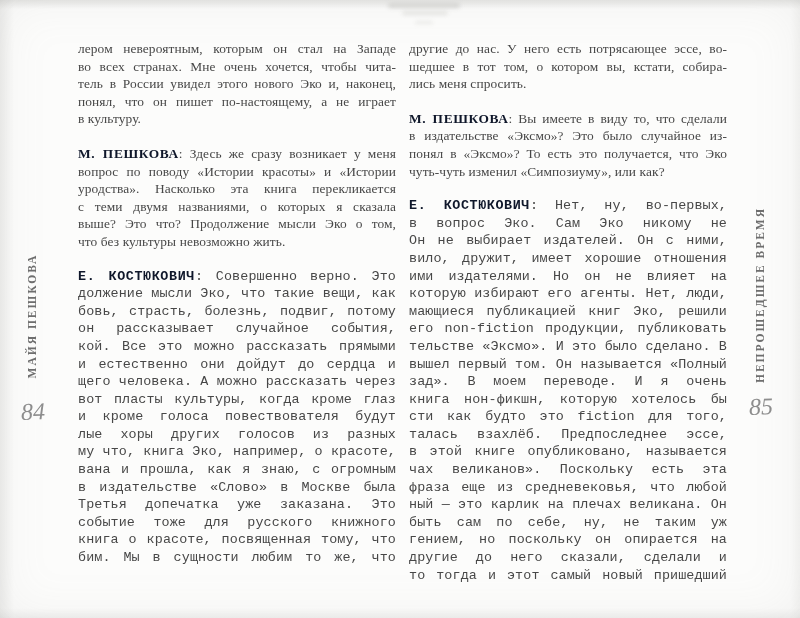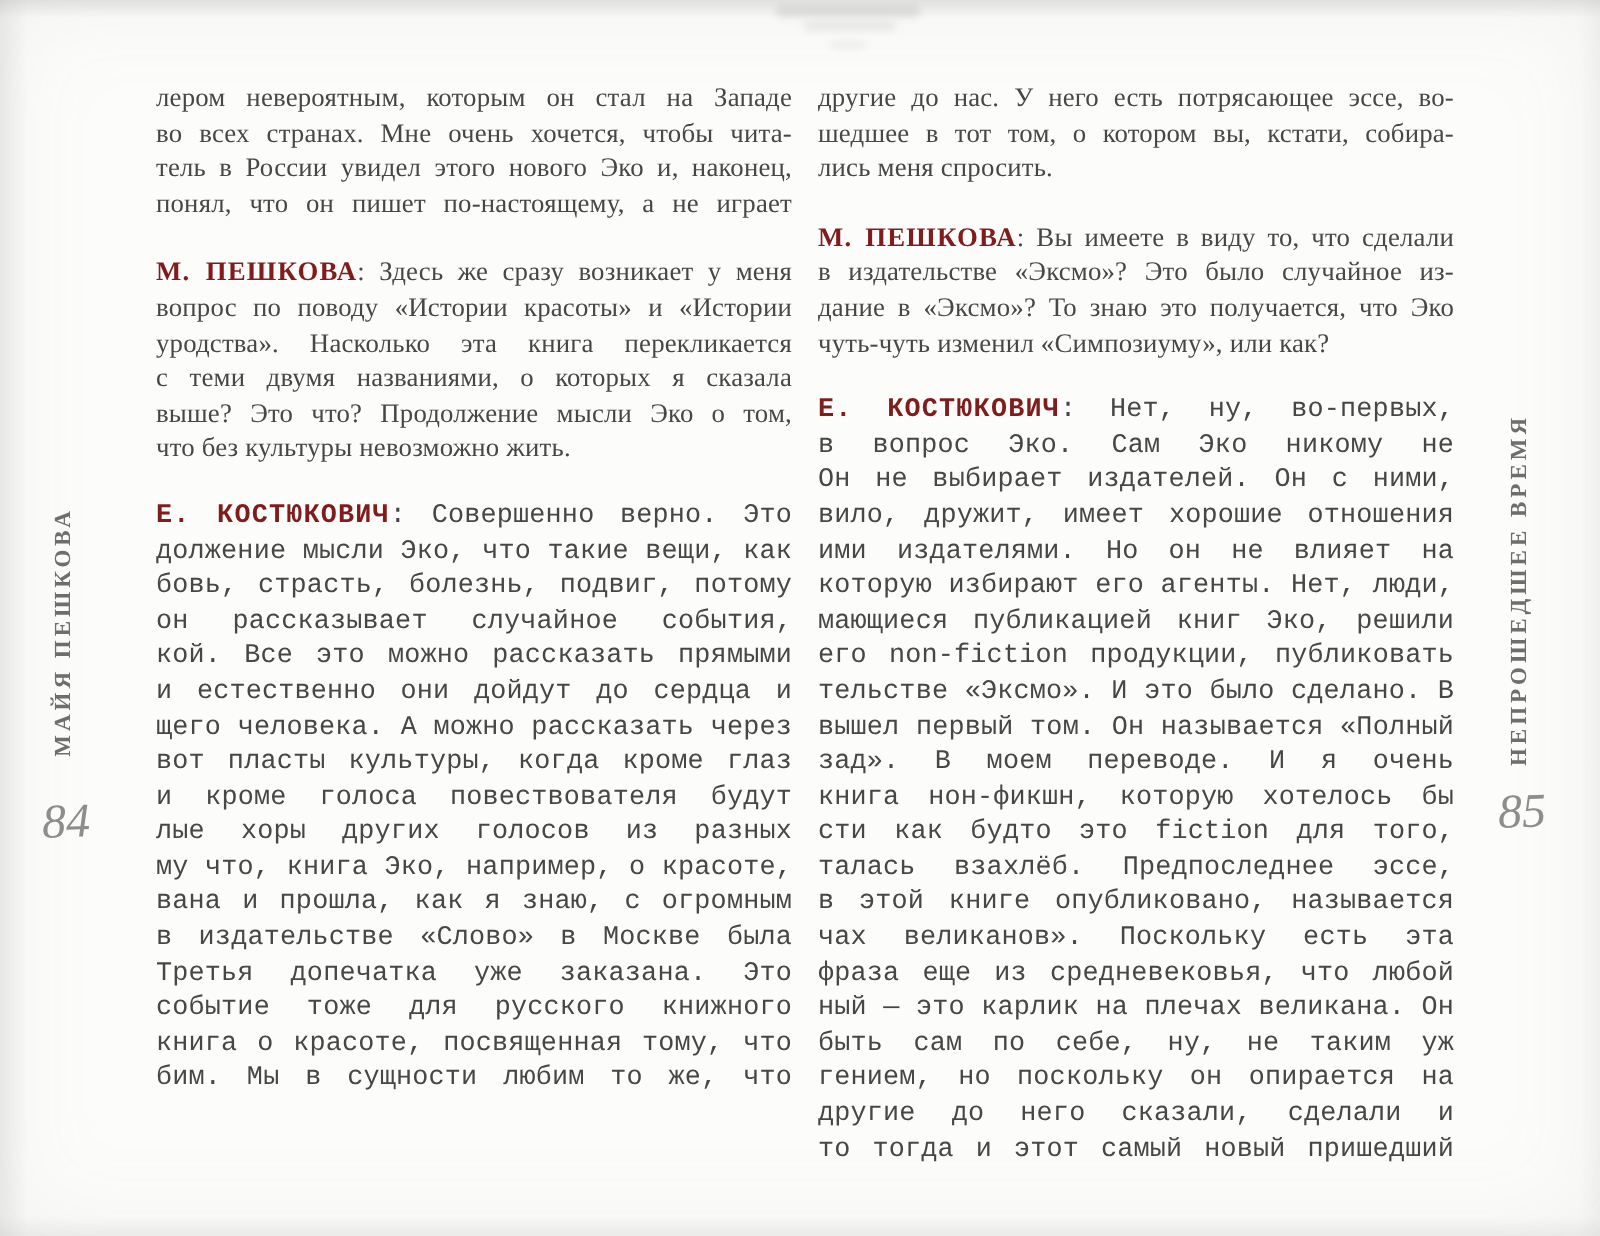--- a/index.html
+++ b/index.html
@@ -32,21 +32,21 @@
   }
   .left-col{left:78px;}
   .right-col{left:409px;}
   .paragraph{margin:0 0 17px 0;}
   .paragraph:last-child{margin-bottom:0;font-family:Liberation Mono, monospace;}
   .line{
     text-align:justify;text-align-last:justify;
     height:17.6px;overflow:hidden;
   }
   .line.flush{text-align-last:left;}
-  .speaker{font-weight:bold;letter-spacing:0.6px;color:#7f1d1d;}
+  .speaker{font-weight:bold;letter-spacing:0.6px;color:#0f172a;}
 
   .margin-title{
     position:absolute;color:#6e6e6e;
     font-size:11.5px;font-weight:bold;letter-spacing:2px;
     white-space:nowrap;
     transform:translate(-50%,-50%) rotate(-90deg);
   }
   .margin-title.left{left:32px;top:316px;}
   .margin-title.right{left:760px;top:295px;}
 
@@ -68,20 +68,21 @@
 
   <div class="margin-title left">МАЙЯ ПЕШКОВА</div>
   <div class="page-number left">84</div>
 
   <div class="text-col left-col">
       <div class="paragraph">
         <div class="line">лером невероятным, которым он стал на Западе</div>
         <div class="line">во всех странах. Мне очень хочется, чтобы чита-</div>
         <div class="line">тель в России увидел этого нового Эко и, наконец,</div>
         <div class="line">понял, что он пишет по-настоящему, а не играет</div>
+        <div class="line flush">в культуру.</div>
       </div>
       <div class="paragraph">
         <div class="line"><span class="speaker">М. ПЕШКОВА</span>: Здесь же сразу возникает у меня</div>
         <div class="line">вопрос по поводу «Истории красоты» и «Истории</div>
         <div class="line">уродства». Насколько эта книга перекликается</div>
         <div class="line">с теми двумя названиями, о которых я сказала</div>
         <div class="line">выше? Это что? Продолжение мысли Эко о том,</div>
         <div class="line flush">что без культуры невозможно жить.</div>
       </div>
       <div class="paragraph">
@@ -107,21 +108,21 @@
 
   <div class="text-col right-col">
       <div class="paragraph">
         <div class="line">другие до нас. У него есть потрясающее эссе, во-</div>
         <div class="line">шедшее в тот том, о котором вы, кстати, собира-</div>
         <div class="line flush">лись меня спросить.</div>
       </div>
       <div class="paragraph">
         <div class="line"><span class="speaker">М. ПЕШКОВА</span>: Вы имеете в виду то, что сделали</div>
         <div class="line">в издательстве «Эксмо»? Это было случайное из-</div>
-        <div class="line">дание в «Эксмо»? То знаю это получается, что Эко</div>
+        <div class="line">понял в «Эксмо»? То есть это получается, что Эко</div>
         <div class="line flush">чуть-чуть изменил «Симпозиуму», или как?</div>
       </div>
       <div class="paragraph">
         <div class="line"><span class="speaker">Е. КОСТЮКОВИЧ</span>: Нет, ну, во-первых, дело</div>
         <div class="line">в вопрос Эко. Сам Эко никому не изменяет.</div>
         <div class="line">Он не выбирает издателей. Он с ними, как пра-</div>
         <div class="line">вило, дружит, имеет хорошие отношения со сво-</div>
         <div class="line">ими издателями. Но он не влияет на политику,</div>
         <div class="line">которую избирают его агенты. Нет, люди, зани-</div>
         <div class="line">мающиеся публикацией книг Эко, решили часть</div>

